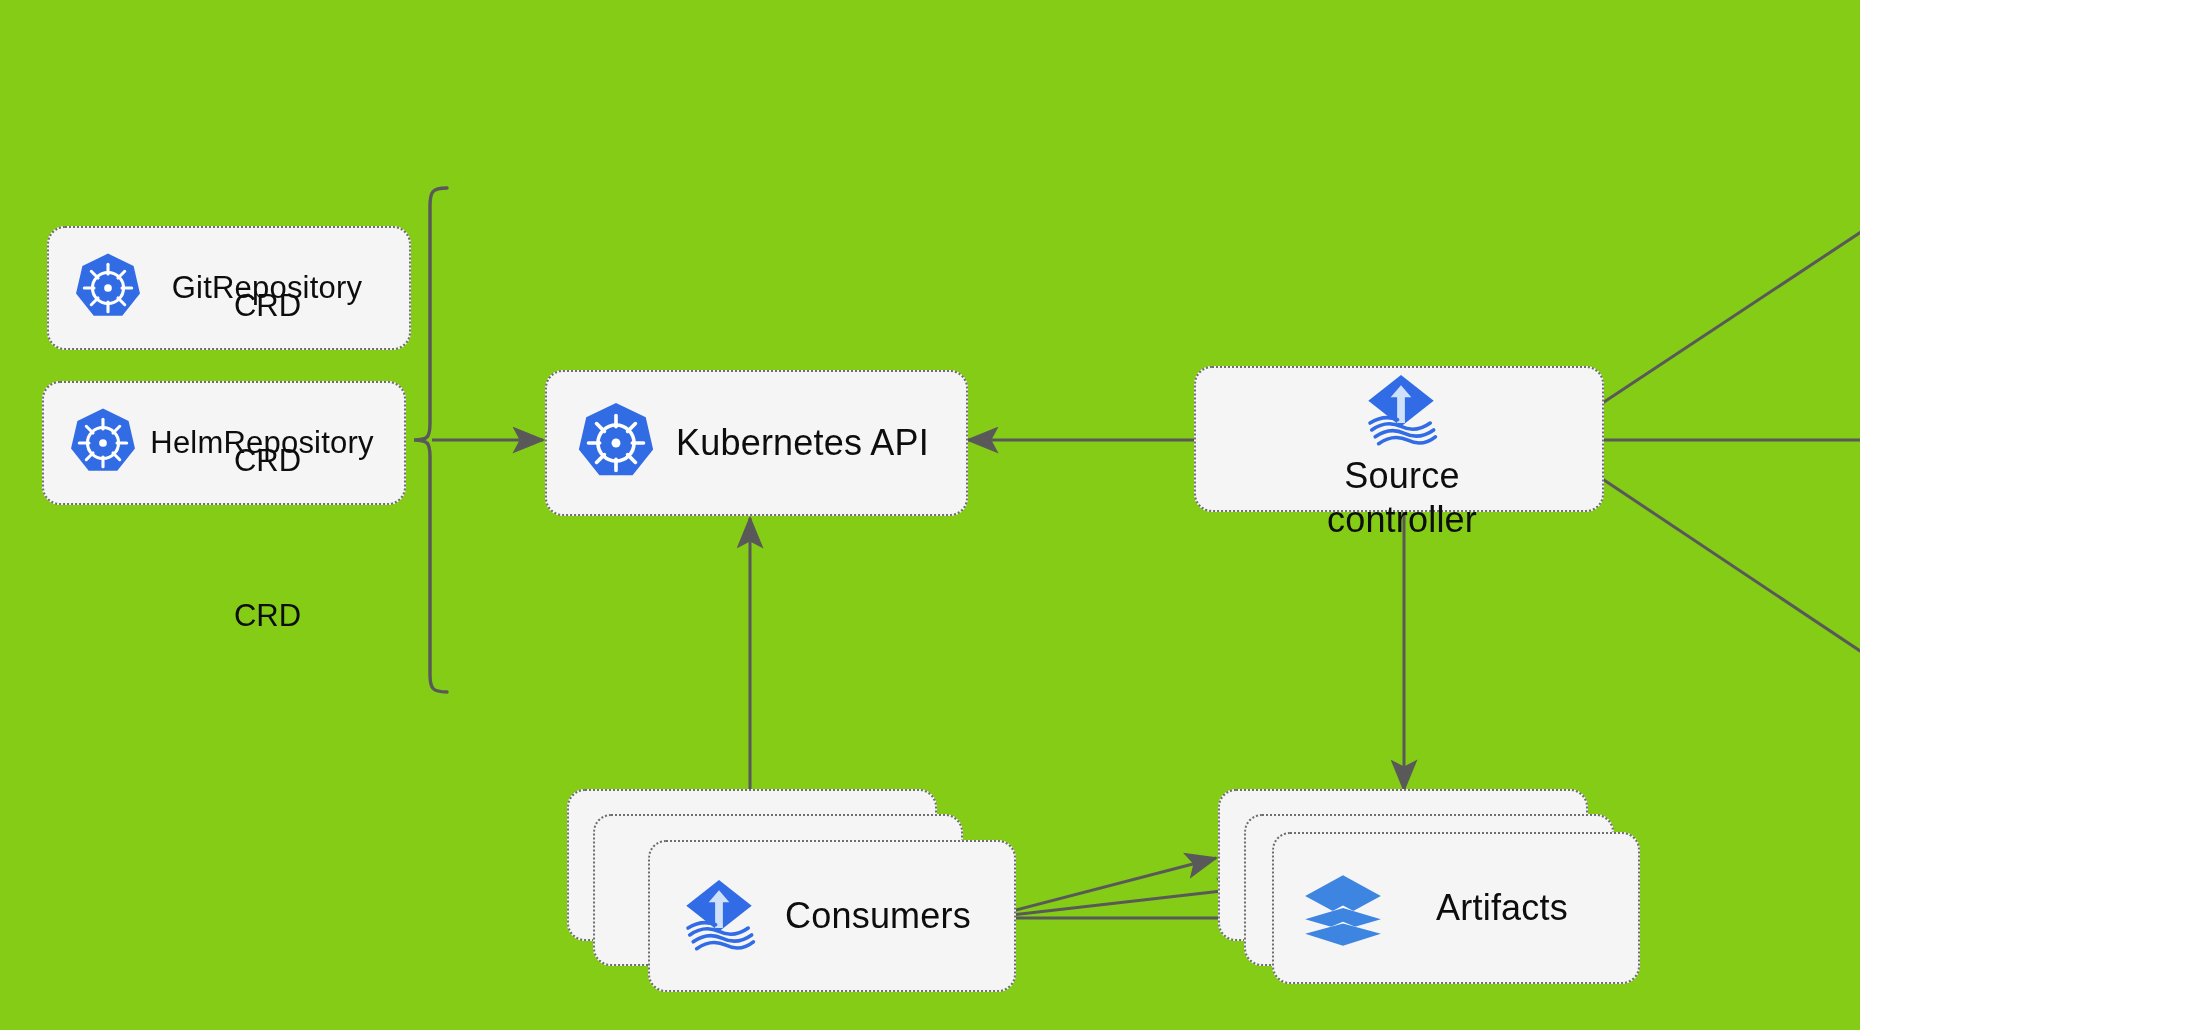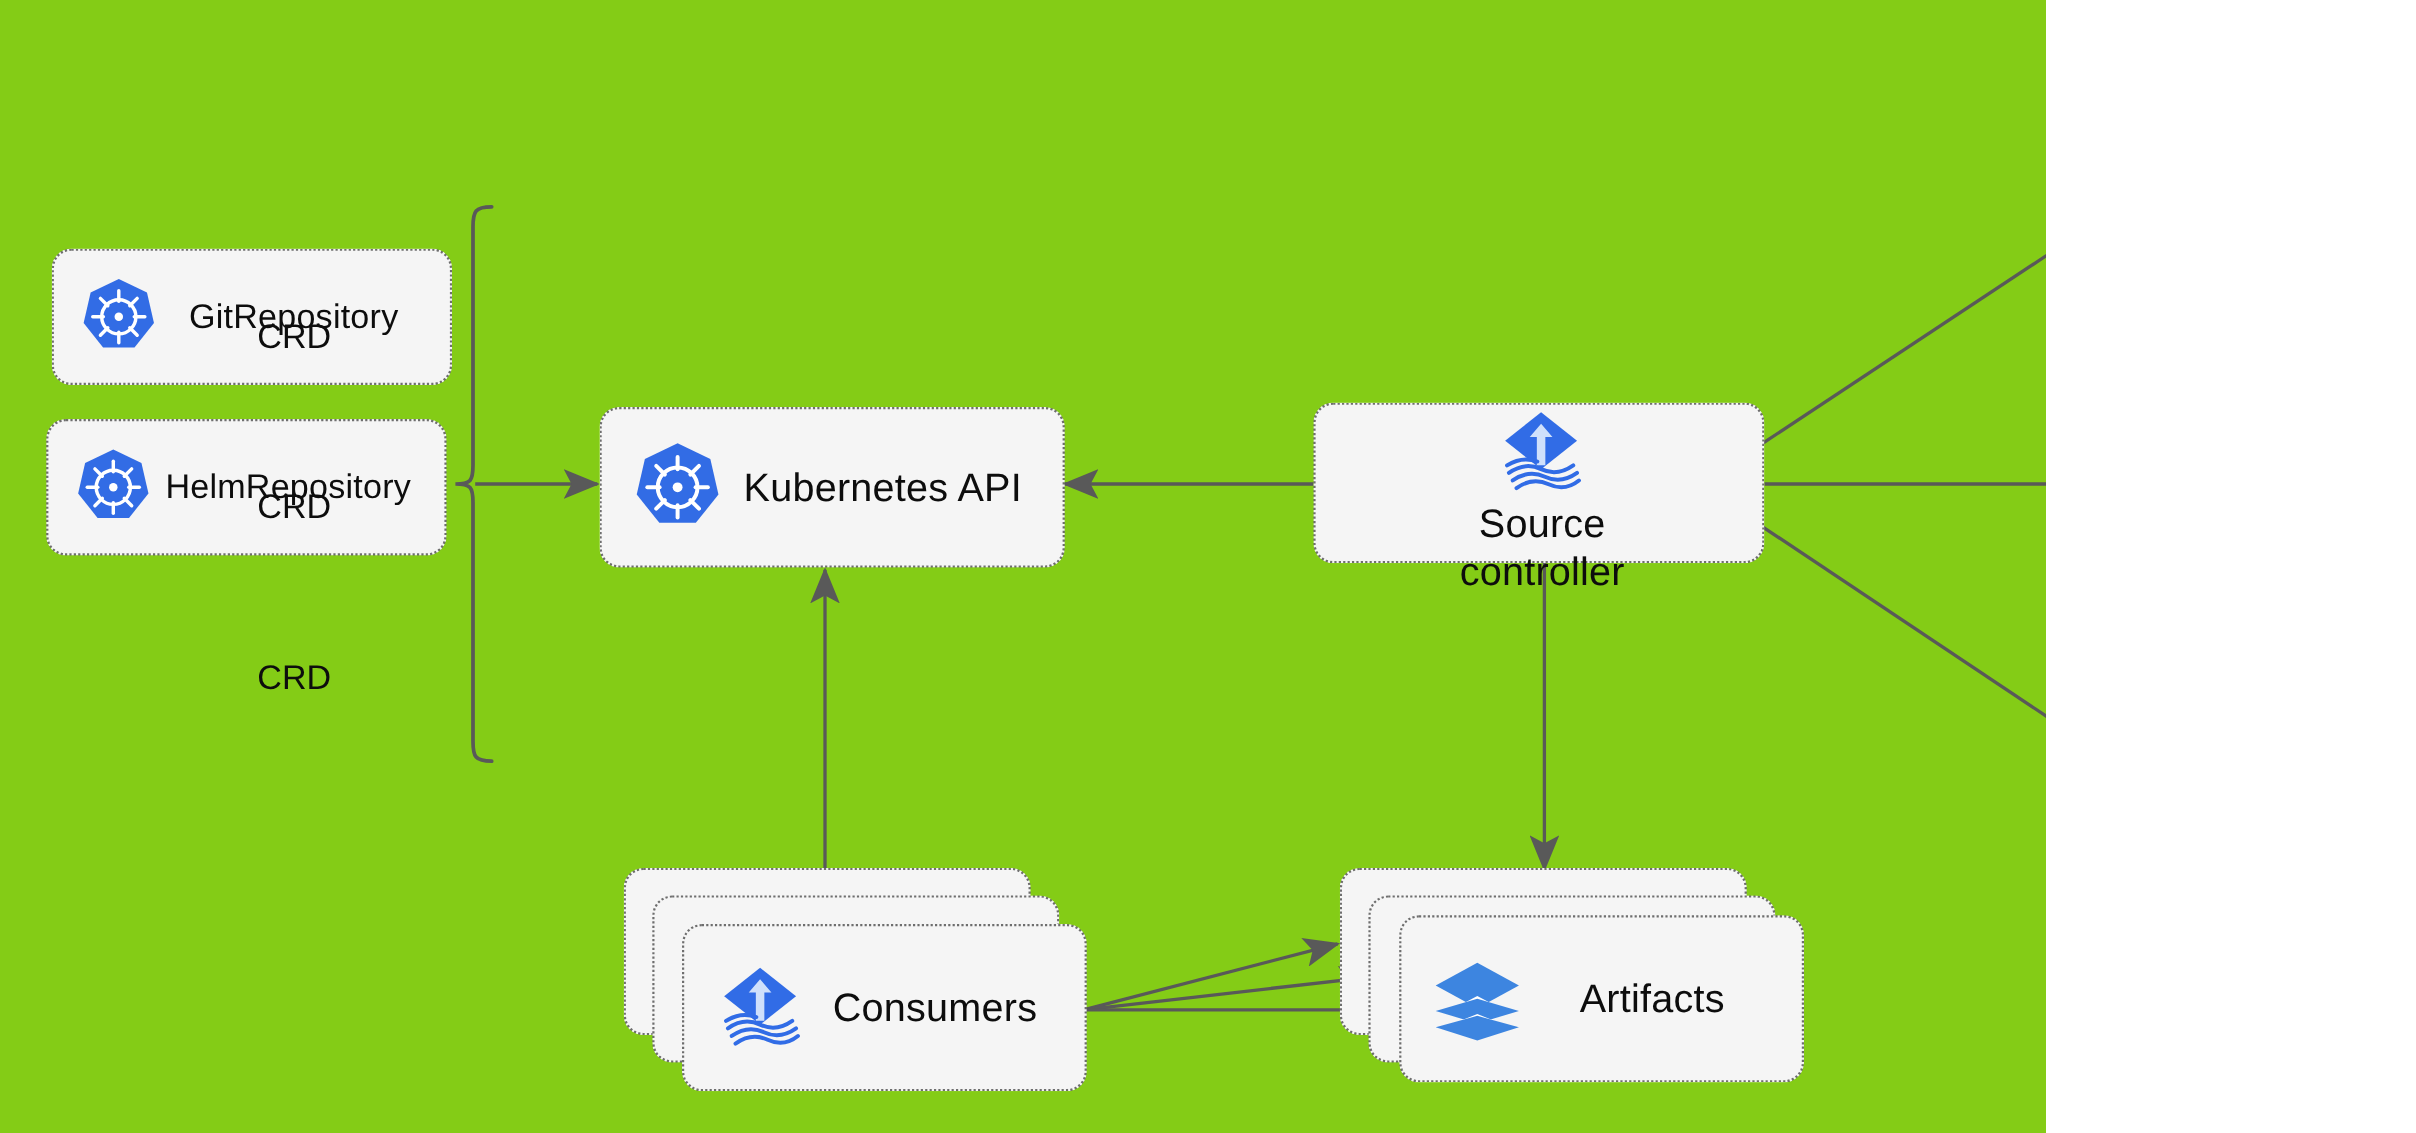--- a/index.html
+++ b/index.html
@@ -157,21 +157,21 @@
           <path d="M14 64 Q30 54 46 60"></path>
         </g>
       </svg>
     </span>
     <span class="label">Source
 controller</span>
   </div>
 
   <div class="stack-shadow" style="left:567px;top:789px;width:370px;height:152px;"></div>
   <div class="stack-shadow" style="left:593px;top:814px;width:370px;height:152px;"></div>
-  <div class="node bigbox" style="left:620px;top:840px;width:368px;height:152px;">
+  <div class="node bigbox" style="left:648px;top:840px;width:368px;height:152px;">
     <span class="icon">
       <svg class="flux-svg" width="88" height="88" viewBox="0 0 100 100">
         <path fill="#316ce6" d="M50 8 88 38 50 68 12 38Z"></path>
         <path fill="#cfe0fb" d="M50 20 62 34 54.5 34 54.5 64 45.5 64 45.5 34 38 34Z"></path>
         <g stroke="#316ce6" stroke-width="4.2" fill="none" stroke-linecap="round">
           <path d="M16 72 Q33 60 50 68 Q67 76 84 64"></path>
           <path d="M20 80 Q37 68 54 76 Q71 84 88 72"></path>
           <path d="M24 88 Q41 76 58 84 Q75 92 90 80"></path>
           <path d="M14 64 Q30 54 46 60"></path>
         </g>

